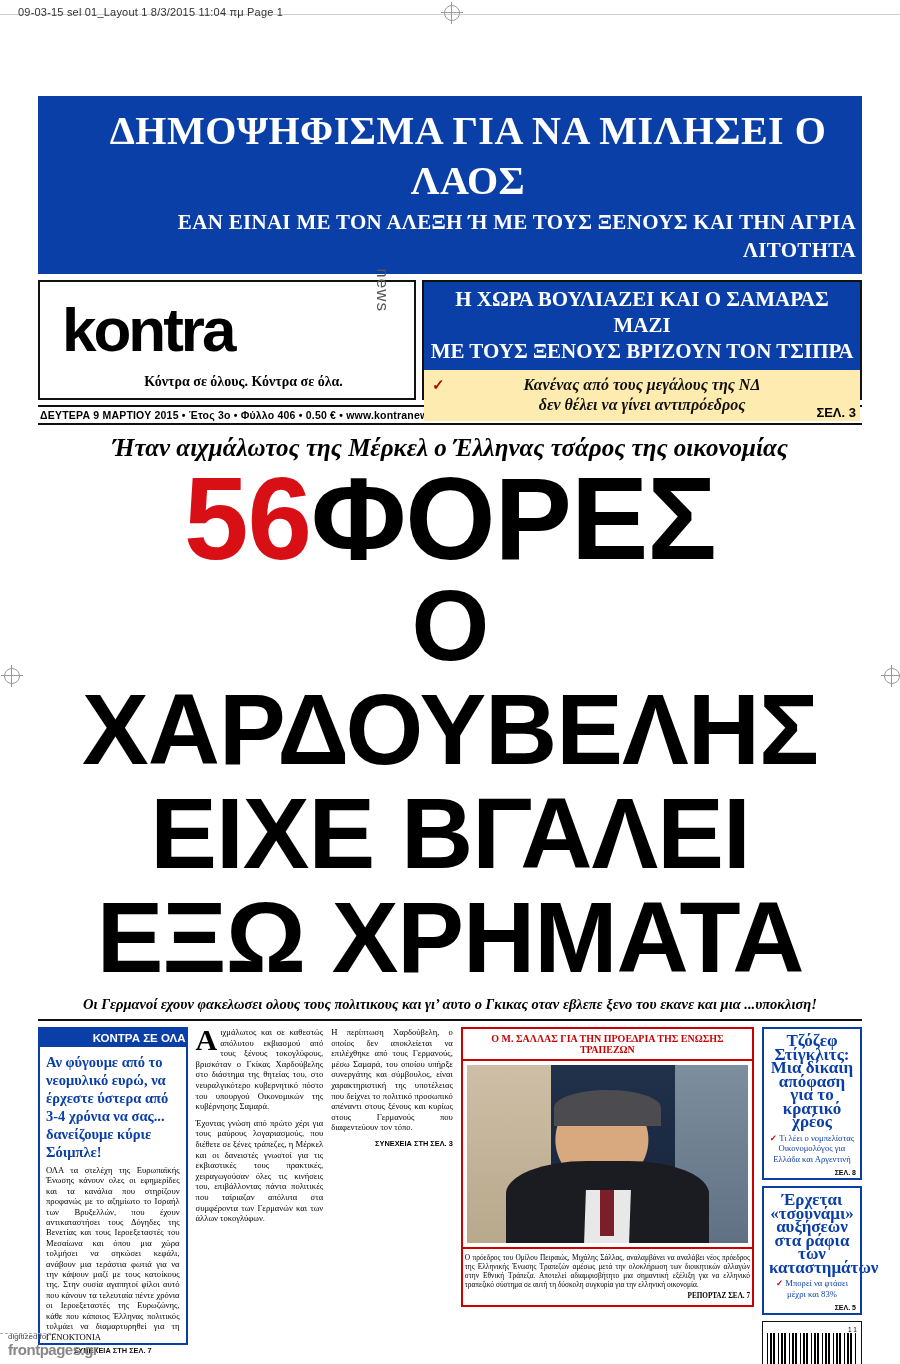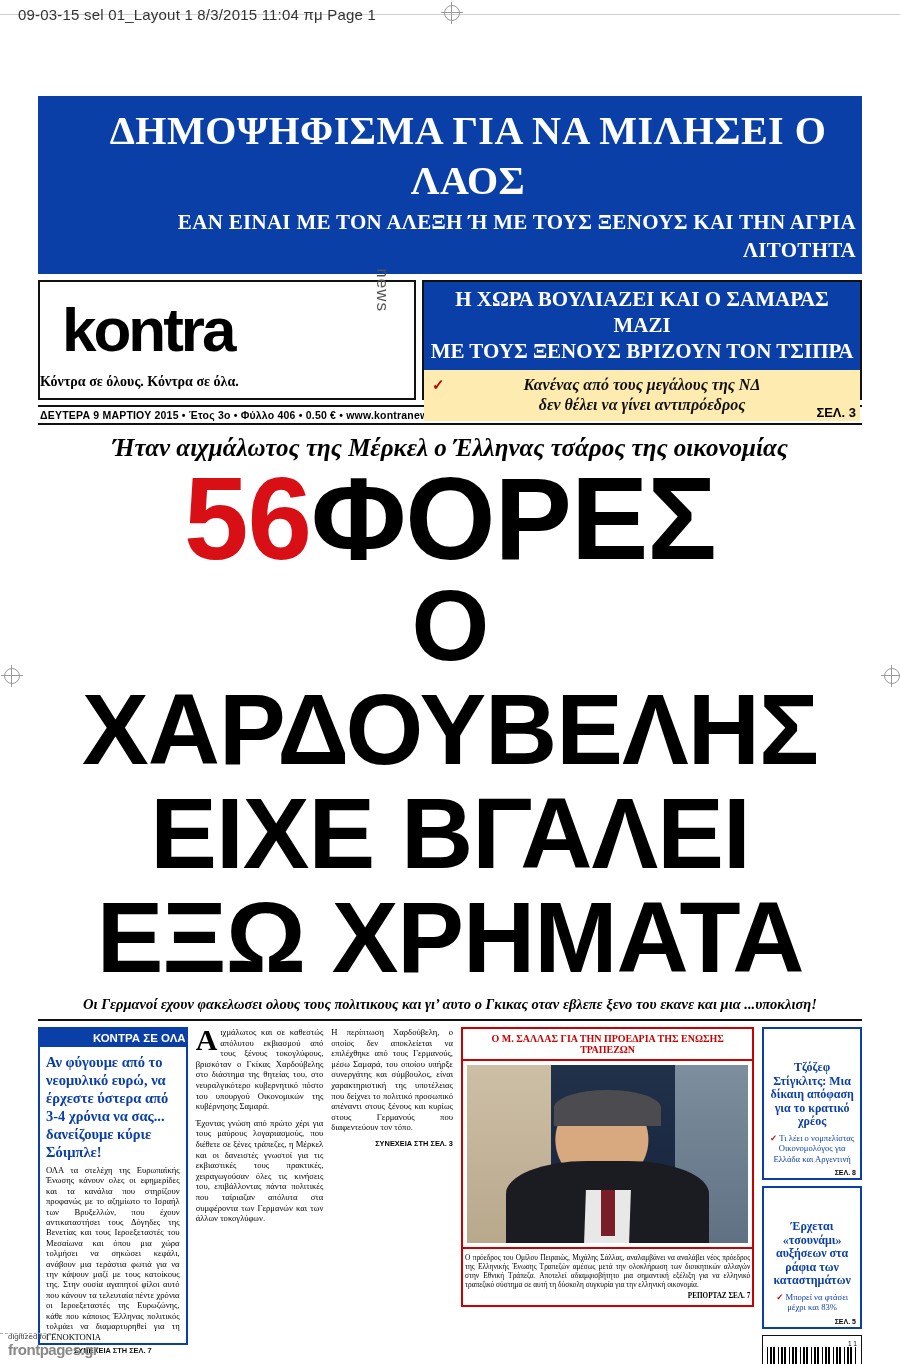--- a/index.html
+++ b/index.html
@@ -14,21 +14,21 @@
   .page{position:relative;width:900px;height:1364px;}
 
   
   .crop-line-top{position:absolute;left:0;top:14px;width:900px;height:1px;background:#cfcfcf;}
   .reg-mark{position:absolute;width:14px;height:14px;border-radius:50%;border:1px solid #9a9a9a;}
   .reg-mark:before{content:"";position:absolute;left:6px;top:-4px;width:1px;height:22px;background:#9a9a9a;}
   .reg-mark:after{content:"";position:absolute;top:6px;left:-4px;height:1px;width:22px;background:#9a9a9a;}
 
   .slug{
     position:absolute;left:18px;top:6px;
-    font-size:15px;color:#333;letter-spacing:.2px;
+    font-size:11px;color:#333;letter-spacing:.2px;
     font-family:"Liberation Sans", sans-serif;
   }
 
   .sheet{position:absolute;left:38px;top:96px;width:824px;}
 
   
   .banner{background:#0b3fa8;color:#fff;border:2px solid #0b3fa8;padding-left:36px;}
   .banner .l1{
     text-align:center;font-weight:bold;font-size:40px;line-height:50px;
     letter-spacing:.5px;padding:8px 4px 0;
@@ -48,22 +48,22 @@
     font-size:62px;font-weight:bold;letter-spacing:-3px;
     font-family:"Liberation Sans", sans-serif;
   }
   .logo-news{
     position:absolute;right:22px;top:30px;
     font-size:17px;color:#555;
     transform:rotate(90deg);transform-origin:right top;
     letter-spacing:1px;
   }
   .logo-slogan{
-    position:absolute;left:0;right:0;bottom:8px;
-    font-size:14px;font-weight:bold;font-family:"Liberation Serif", serif;
+    position:absolute;left:0;right:0;bottom:8px;text-align:center;
+    font-size:14px;font-weight:bold;font-family:"Liberation Serif", serif;padding-left:33px;
   }
   .promo-box{flex:1;margin-left:6px;background:#fff;border:2px solid #111;box-sizing:border-box;}
   .promo-top{background:#0b3fa8;color:#fff;text-align:center;padding:4px 6px 6px;}
   .promo-top div{font-weight:bold;font-size:21px;line-height:26px;font-family:"Liberation Serif", serif;}
   .promo-bottom{background:#fdebb0;padding:5px 8px 6px;position:relative;}
   .promo-bottom p{
     margin:0;text-align:center;font-style:italic;font-weight:bold;
     font-size:16px;line-height:20px;color:#111;font-family:"Liberation Serif", serif;
   }
   .check{position:absolute;left:8px;top:6px;color:#b00;font-weight:bold;font-size:15px;}
@@ -149,21 +149,21 @@
   .ph-wall2{position:absolute;right:0;top:0;width:26%;height:100%;background:linear-gradient(#7d8f9e,#5f7183);}
   .photo-cap{
     border:2px solid #c00;border-top:none;padding:4px 2px;
     font-size:7.4px;line-height:9px;text-align:justify;font-family:"Liberation Serif", serif;
   }
   .photo-cred{font-size:7.2px;font-weight:bold;text-align:right;margin-top:3px;}
 
   .c5box{border:2px solid #0b3fa8;margin-bottom:6px;box-sizing:border-box;}
   .c5title{
     padding:5px 5px 4px;text-align:center;font-weight:bold;color:#0b3fa8;
-    font-size:12px;line-height:13.5px;font-family:"Liberation Serif", serif;margin-top:27px;
+    font-size:17px;line-height:13.5px;font-family:"Liberation Serif", serif;
   }
   .c5item{
     padding:0 5px 5px;text-align:center;font-size:8.6px;line-height:10.5px;
     color:#0b3fa8;font-family:"Liberation Serif", serif;position:relative;
   }
   .c5item .tick{color:#c00;font-weight:bold;}
   .c5page{text-align:right;font-size:7px;font-weight:bold;padding:0 4px 2px;}
 
   .barcode{border:1px solid #111;padding:4px 4px 2px;margin-top:4px;}
   .bars{height:46px;width:100%;

